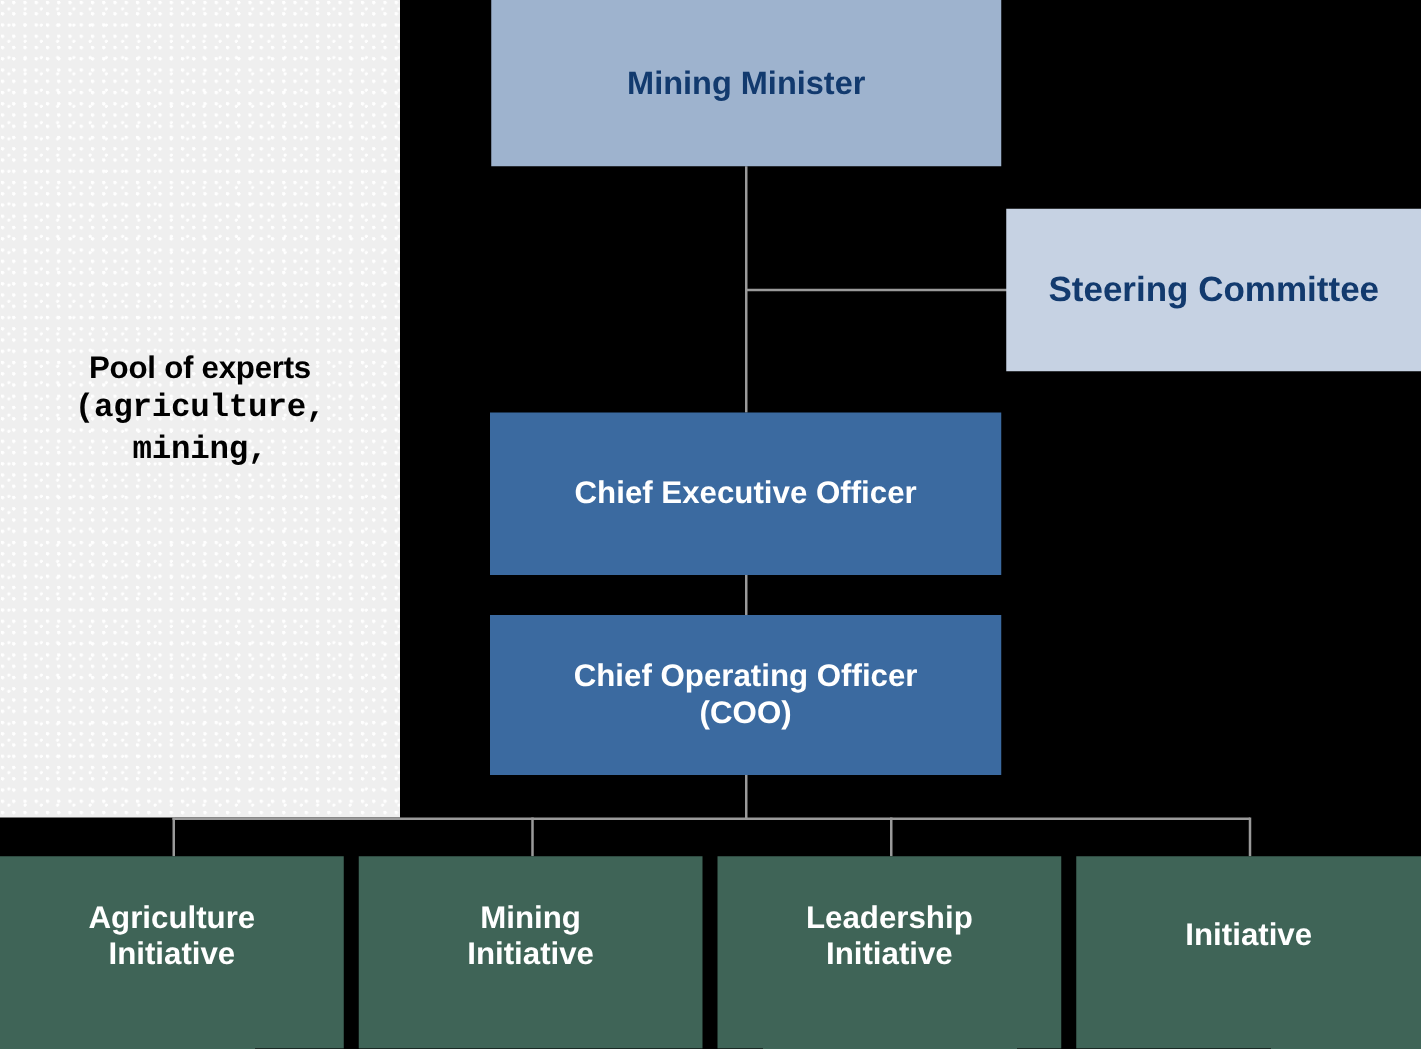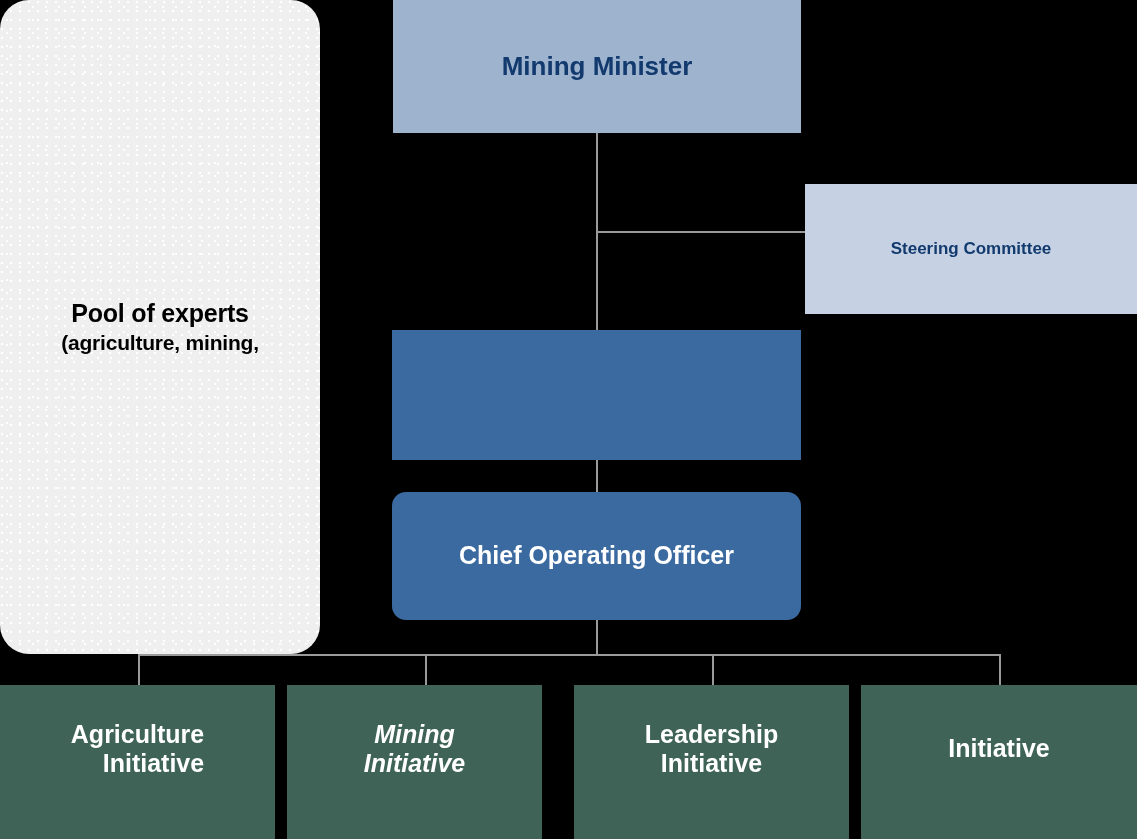--- a/index.html
+++ b/index.html
@@ -24,38 +24,38 @@
     width: 320px;
     height: 654px;
     background-color: #efefef;
     background-image:
       radial-gradient(circle at 2px 2px, #ffffff 1.3px, transparent 1.6px),
       radial-gradient(circle at 7px 7px, #ffffff 1.1px, transparent 1.4px);
     background-size: 9px 9px, 13px 13px;
     display: flex;
     align-items: center;
     justify-content: center;
-    border-radius: 29px;
   }
   #experts-text {
     text-align: center;
     color: #000000;
     font-weight: bold;
     line-height: 1.26;
     padding: 0 10px;
   }
   #experts-text .lead {
     display: block;
     font-size: 25px;
     letter-spacing: -0.2px;
   }
   #experts-text .sub {
     display: block;
-    font-size: 21px;
+    font-size: 26px;
     letter-spacing: -0.2px;
+    font-family: Liberation Mono, monospace;
   }
 
   
   .line {
     position: absolute;
     background: #9a9a9a;
   }
   .vline { width: 2px; }
   .hline { height: 2px; }
 
@@ -72,50 +72,49 @@
   }
   .node .ln { display: block; }
 
   #node-pm {
     left: 393px; top: 0px; width: 408px; height: 133px;
     background: #9eb3ce;
     color: #123a6e;
     font-size: 26px;
   }
   #node-steering {
-    left: 805px; top: 184px; width: 332px; height: 130px;
+    left: 805px; top: 167px; width: 332px; height: 130px;
     background: #c6d2e3;
     color: #123a6e;
-    font-size: 17px;
+    font-size: 28px;
   }
   #node-ceo {
     left: 392px; top: 330px; width: 409px; height: 130px;
     background: #3b6aa0;
     color: #ffffff;
     font-size: 25px;
   }
   #node-coo {
     left: 392px; top: 492px; width: 409px; height: 128px;
     background: #3b6aa0;
     color: #ffffff;
     font-size: 25px;
-    border-radius: 14px;
   }
 
   .init-node {
     position: absolute;
     top: 685px;
     height: 154px;
     background: #3f6457;
     color: #ffffff;
     font-size: 25px;
     padding-bottom: 26px;
   }
-  #node-init-0 { left: 0px;   width: 275px; text-align: right; }
-  #node-init-1 { left: 287px; width: 255px; font-style: italic; }
+  #node-init-0 { left: 0px;   width: 275px; }
+  #node-init-1 { left: 287px; width: 275px; }
   #node-init-2 { left: 574px; width: 275px; }
   #node-init-3 { left: 861px; width: 276px; }
 </style>
 </head>
 <body>
 
 <div id="canvas">
 
   <div id="experts-panel">
     <div id="experts-text">
@@ -140,26 +139,28 @@
   <div class="node" id="node-pm">
     <span class="ln">Mining Minister</span>
   </div>
 
   <div class="node" id="node-steering">
     <span class="ln">Steering Committee</span>
   </div>
 
   <div class="node" id="node-ceo">
     <div>
+      <span class="ln">Chief Executive Officer</span>
     </div>
   </div>
 
   <div class="node" id="node-coo">
     <div>
       <span class="ln">Chief Operating Officer</span>
+      <span class="ln">(COO)</span>
     </div>
   </div>
 
   <div class="node init-node" id="node-init-0">
     <div>
       <span class="ln">Agriculture</span>
       <span class="ln">Initiative</span>
     </div>
   </div>
   <div class="node init-node" id="node-init-1">

